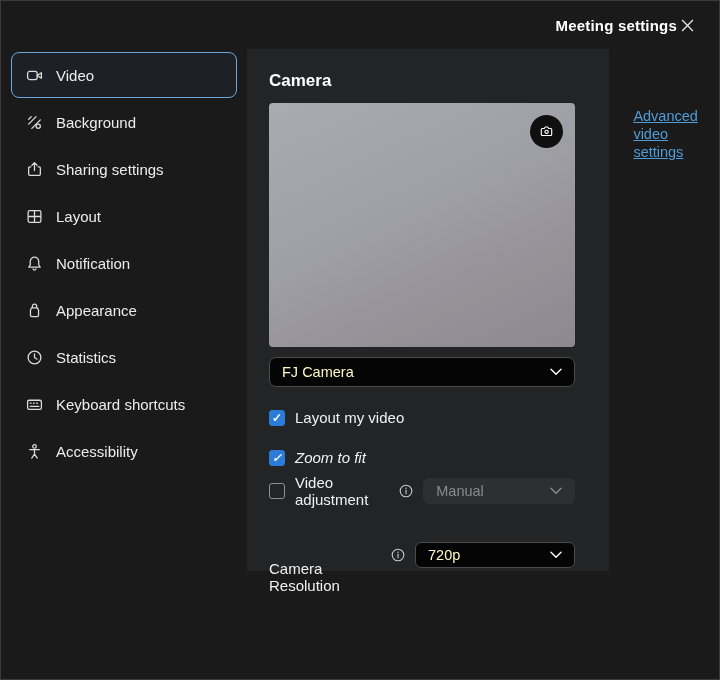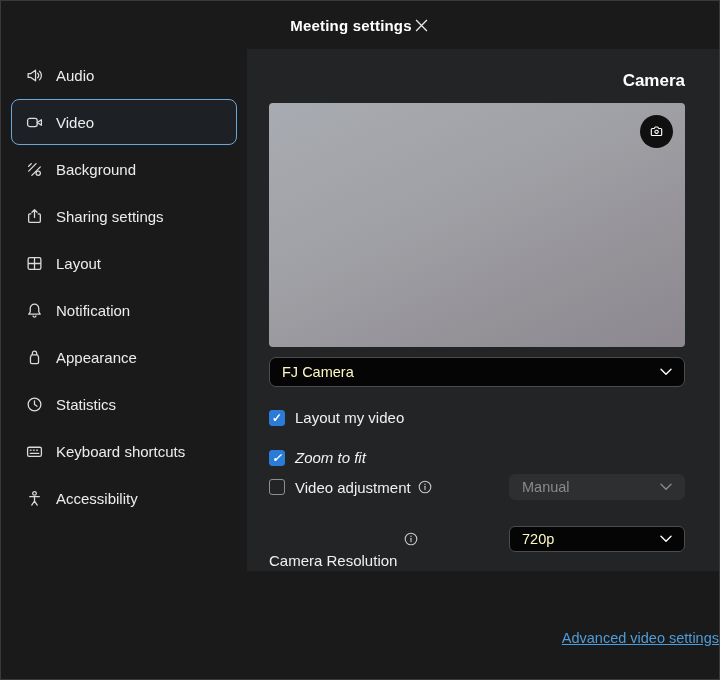--- a/index.html
+++ b/index.html
@@ -7,36 +7,36 @@
   body { width:720px; height:680px; font-family:"Liberation Sans", sans-serif; }
 
   .window {
     width:720px; height:680px; background:#1a1a1a;
     border:1px solid #3a3a3a; position:relative; overflow:hidden;
   }
 
   
   .titlebar {
     height:48px; display:flex; align-items:center;
-    justify-content:center; padding:0 22px 0 24px;
+    justify-content:flex-end; padding:0 22px 0 24px;
   }
   .title { font-size:15px; font-weight:bold; color:#ffffff; letter-spacing:.2px; }
   .close-btn { width:20px; height:20px; display:flex; align-items:center; justify-content:center; cursor:pointer; }
 
   
   .body-row { display:flex; height:631px; }
   .sidebar { width:246px; flex:0 0 246px; padding-top:2px; }
   .sidebar-item {
     height:46px; margin:1px 10px; padding:0 13px; display:flex; align-items:center; gap:13px;
     border:1px solid transparent; border-radius:8px; color:#ececec; font-size:15px; cursor:pointer;
   }
   .sidebar-item.selected { border-color:#68a8dd; background:#1d2126; }
   .sidebar-item .icon { width:18px; height:18px; display:flex; align-items:center; justify-content:center; }
 
-  .main { flex:1; display:flex; flex-direction:column;text-align:right; }
+  .main { flex:1; display:flex; flex-direction:row; }
   .main-content {
     background:#232425; height:522px; padding:22px 34px 0 22px;
   }
 
   .section-heading { color:#ffffff; font-size:17px; font-weight:bold; }
 
   .preview {
     margin-top:12px; height:244px; border-radius:4px; position:relative;
     background:linear-gradient(155deg,#a8abb1 0%,#a0a1a6 40%,#949197 75%,#8d8890 100%);
   }
@@ -87,29 +87,20 @@
       <svg width="13" height="13" viewBox="0 0 12 12">
           <path d="M1 1l10 10M11 1L1 11" stroke="#e8e8e8" stroke-width="1.2" fill="none"></path>
         </svg>
     </div>
   </div>
 
   <div class="body-row">
 
     <div class="sidebar">
 
-      <div class="sidebar-item">
-        <span class="icon">
-          <svg width="17" height="17" viewBox="0 0 16 16" fill="none" stroke="#dcdcdc" stroke-width="1.2">
-              <path d="M2 6.2v3.6h2.6L9 13V3L4.6 6.2H2z" stroke-linejoin="round"></path>
-              <path d="M11 5.8a3 3 0 010 4.4M12.8 4a5.6 5.6 0 010 8" stroke-linecap="round"></path>
-            </svg>
-        </span>
-        <span>Audio</span>
-      </div>
 
       <div class="sidebar-item selected">
         <span class="icon">
           <svg width="17" height="17" viewBox="0 0 16 16" fill="none" stroke="#dcdcdc" stroke-width="1.2">
               <rect x="1.5" y="4.2" width="9" height="7.6" rx="2"></rect>
               <path d="M10.5 8l4-2.6v5.2L10.5 8z" stroke-linejoin="round"></path>
             </svg>
         </span>
         <span>Video</span>
       </div>

